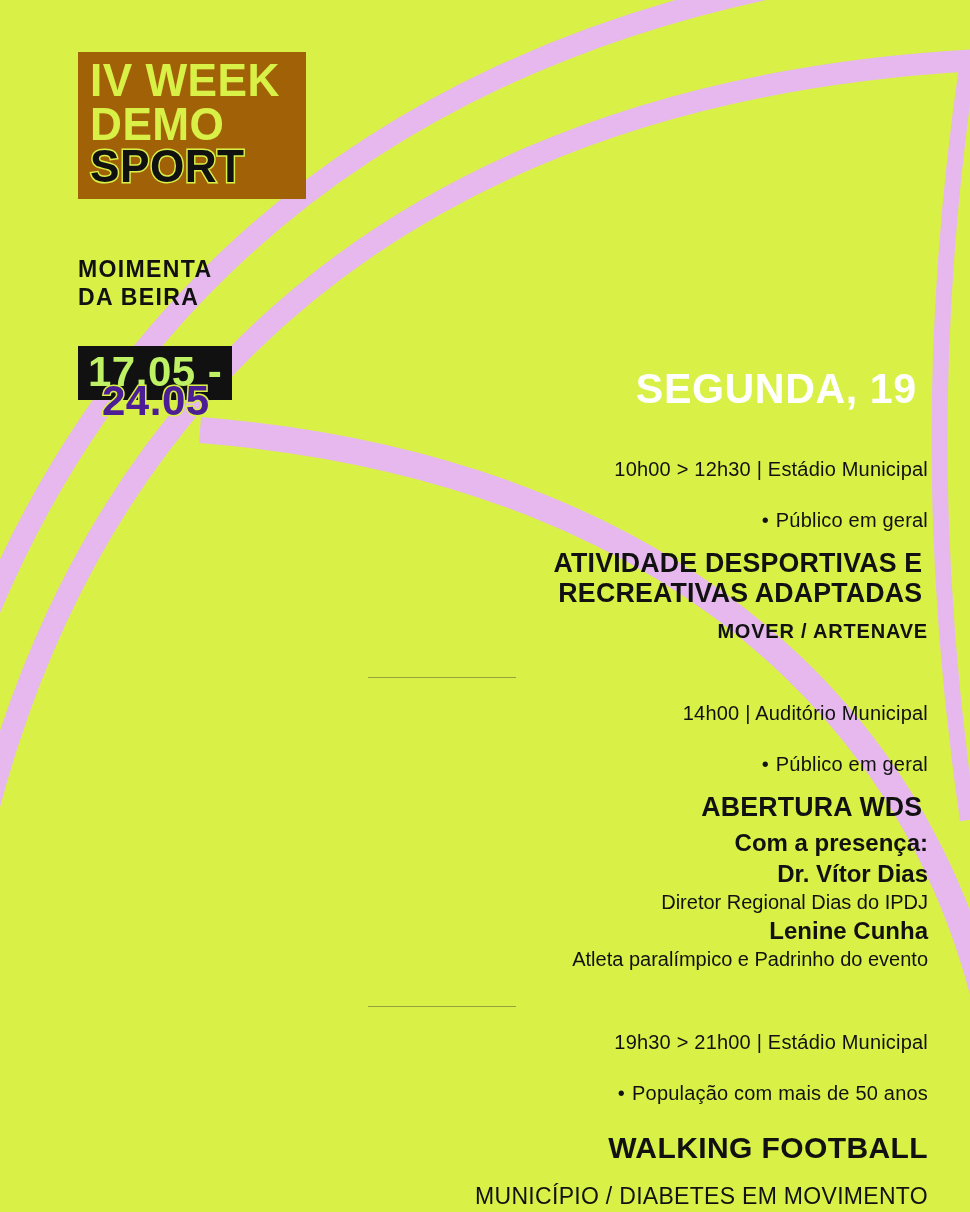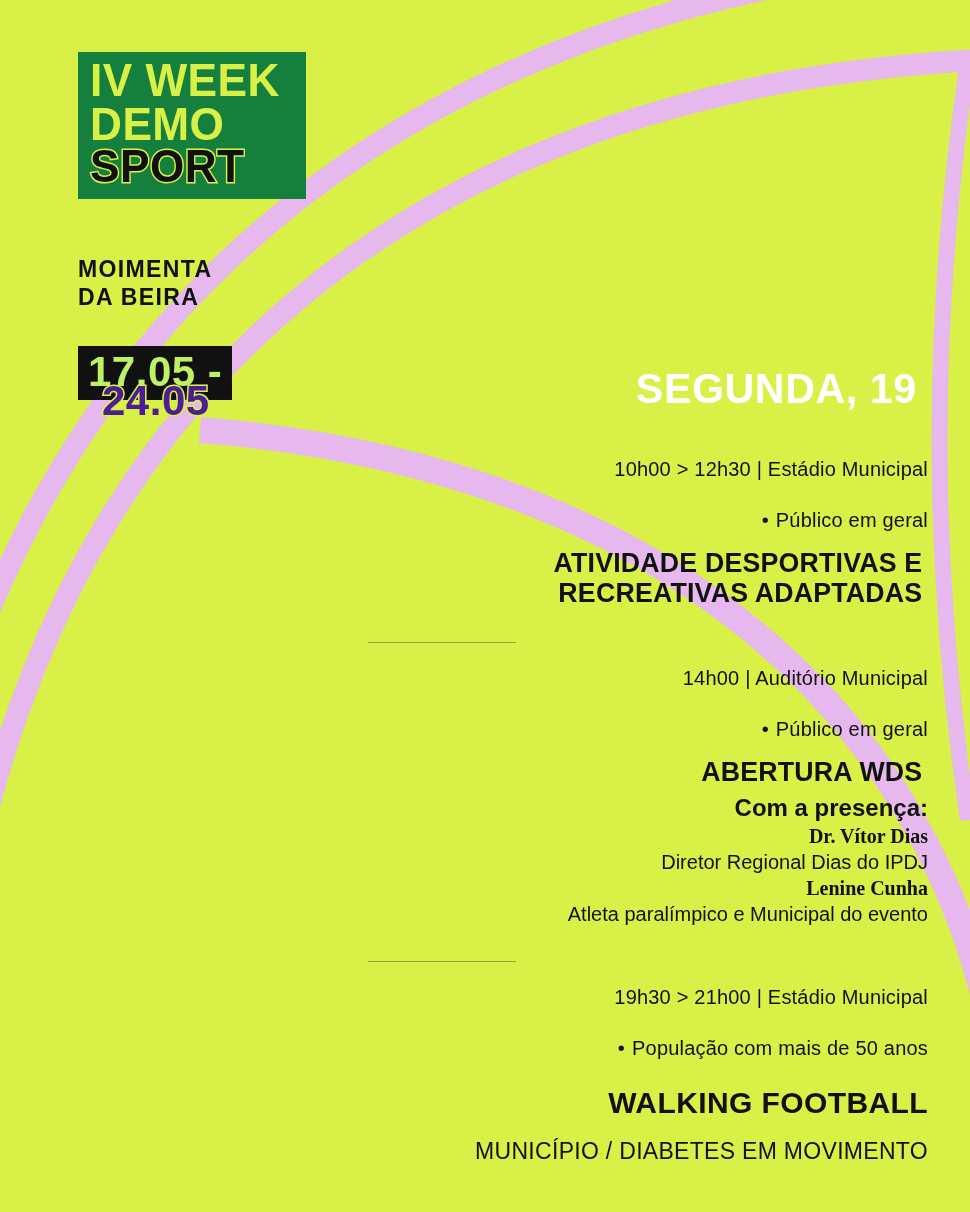--- a/index.html
+++ b/index.html
@@ -33,21 +33,21 @@
   
   .masthead {
     position: absolute;
     left: 78px;
     top: 52px;
     width: 420px;
   }
   .title-block {
     position: relative;
     display: inline-block;
-    background: #15803d;
+    background: #a16207;
     padding: 6px 14px 10px 12px;
   }
   .title-line {
     display: block;
     color: #d9f046;
     font-size: 47px;
     line-height: 0.93;
     font-weight: 800;
     letter-spacing: 0.5px;
     font-family: "Liberation Sans", sans-serif;
@@ -162,24 +162,23 @@
     margin-top: 12px;
   }
 
   .guests { margin-top: 4px; }
   .guest-lead {
     font-size: 24px;
     font-weight: 800;
     line-height: 1.3;
   }
   .guest-name {
-    font-size: 20px;
+    font-size: 24px;
     font-weight: 800;
     line-height: 1.3;
-    font-family: Liberation Serif, serif;
   }
   .guest-role {
     font-size: 20px;
     font-weight: 400;
     line-height: 1.3;
   }
 
   .rule {
     width: 148px;
     height: 1px;
@@ -242,36 +241,37 @@
 
   <div class="agenda">
     <div class="day-heading">SEGUNDA, 19</div>
 
     <div class="slot">
       <div class="slot-time">10h00 &gt; 12h30 | Estádio Municipal</div>
       <div class="slot-audience">
         <span class="bullet">•</span><span>Público em geral</span>
       </div>
       <div class="slot-title">ATIVIDADE DESPORTIVAS E RECREATIVAS ADAPTADAS</div>
+      <div class="slot-org">MOVER / ARTENAVE</div>
     </div>
 
     <div class="rule"></div>
 
     <div class="slot">
       <div class="slot-time">14h00 | Auditório Municipal</div>
       <div class="slot-audience">
         <span class="bullet">•</span><span>Público em geral</span>
       </div>
       <div class="slot-title">ABERTURA WDS</div>
       <div class="guests">
         <div class="guest-lead">Com a presença:</div>
         <div class="guest-name">Dr. Vítor Dias</div>
         <div class="guest-role">Diretor Regional Dias do IPDJ</div>
         <div class="guest-name">Lenine Cunha</div>
-        <div class="guest-role">Atleta paralímpico e Municipal do evento</div>
+        <div class="guest-role">Atleta paralímpico e Padrinho do evento</div>
       </div>
     </div>
 
     <div class="rule"></div>
 
     <div class="slot">
       <div class="slot-time">19h30 &gt; 21h00 | Estádio Municipal</div>
       <div class="slot-audience">
         <span class="bullet">•</span><span>População com mais de 50 anos</span>
       </div>

